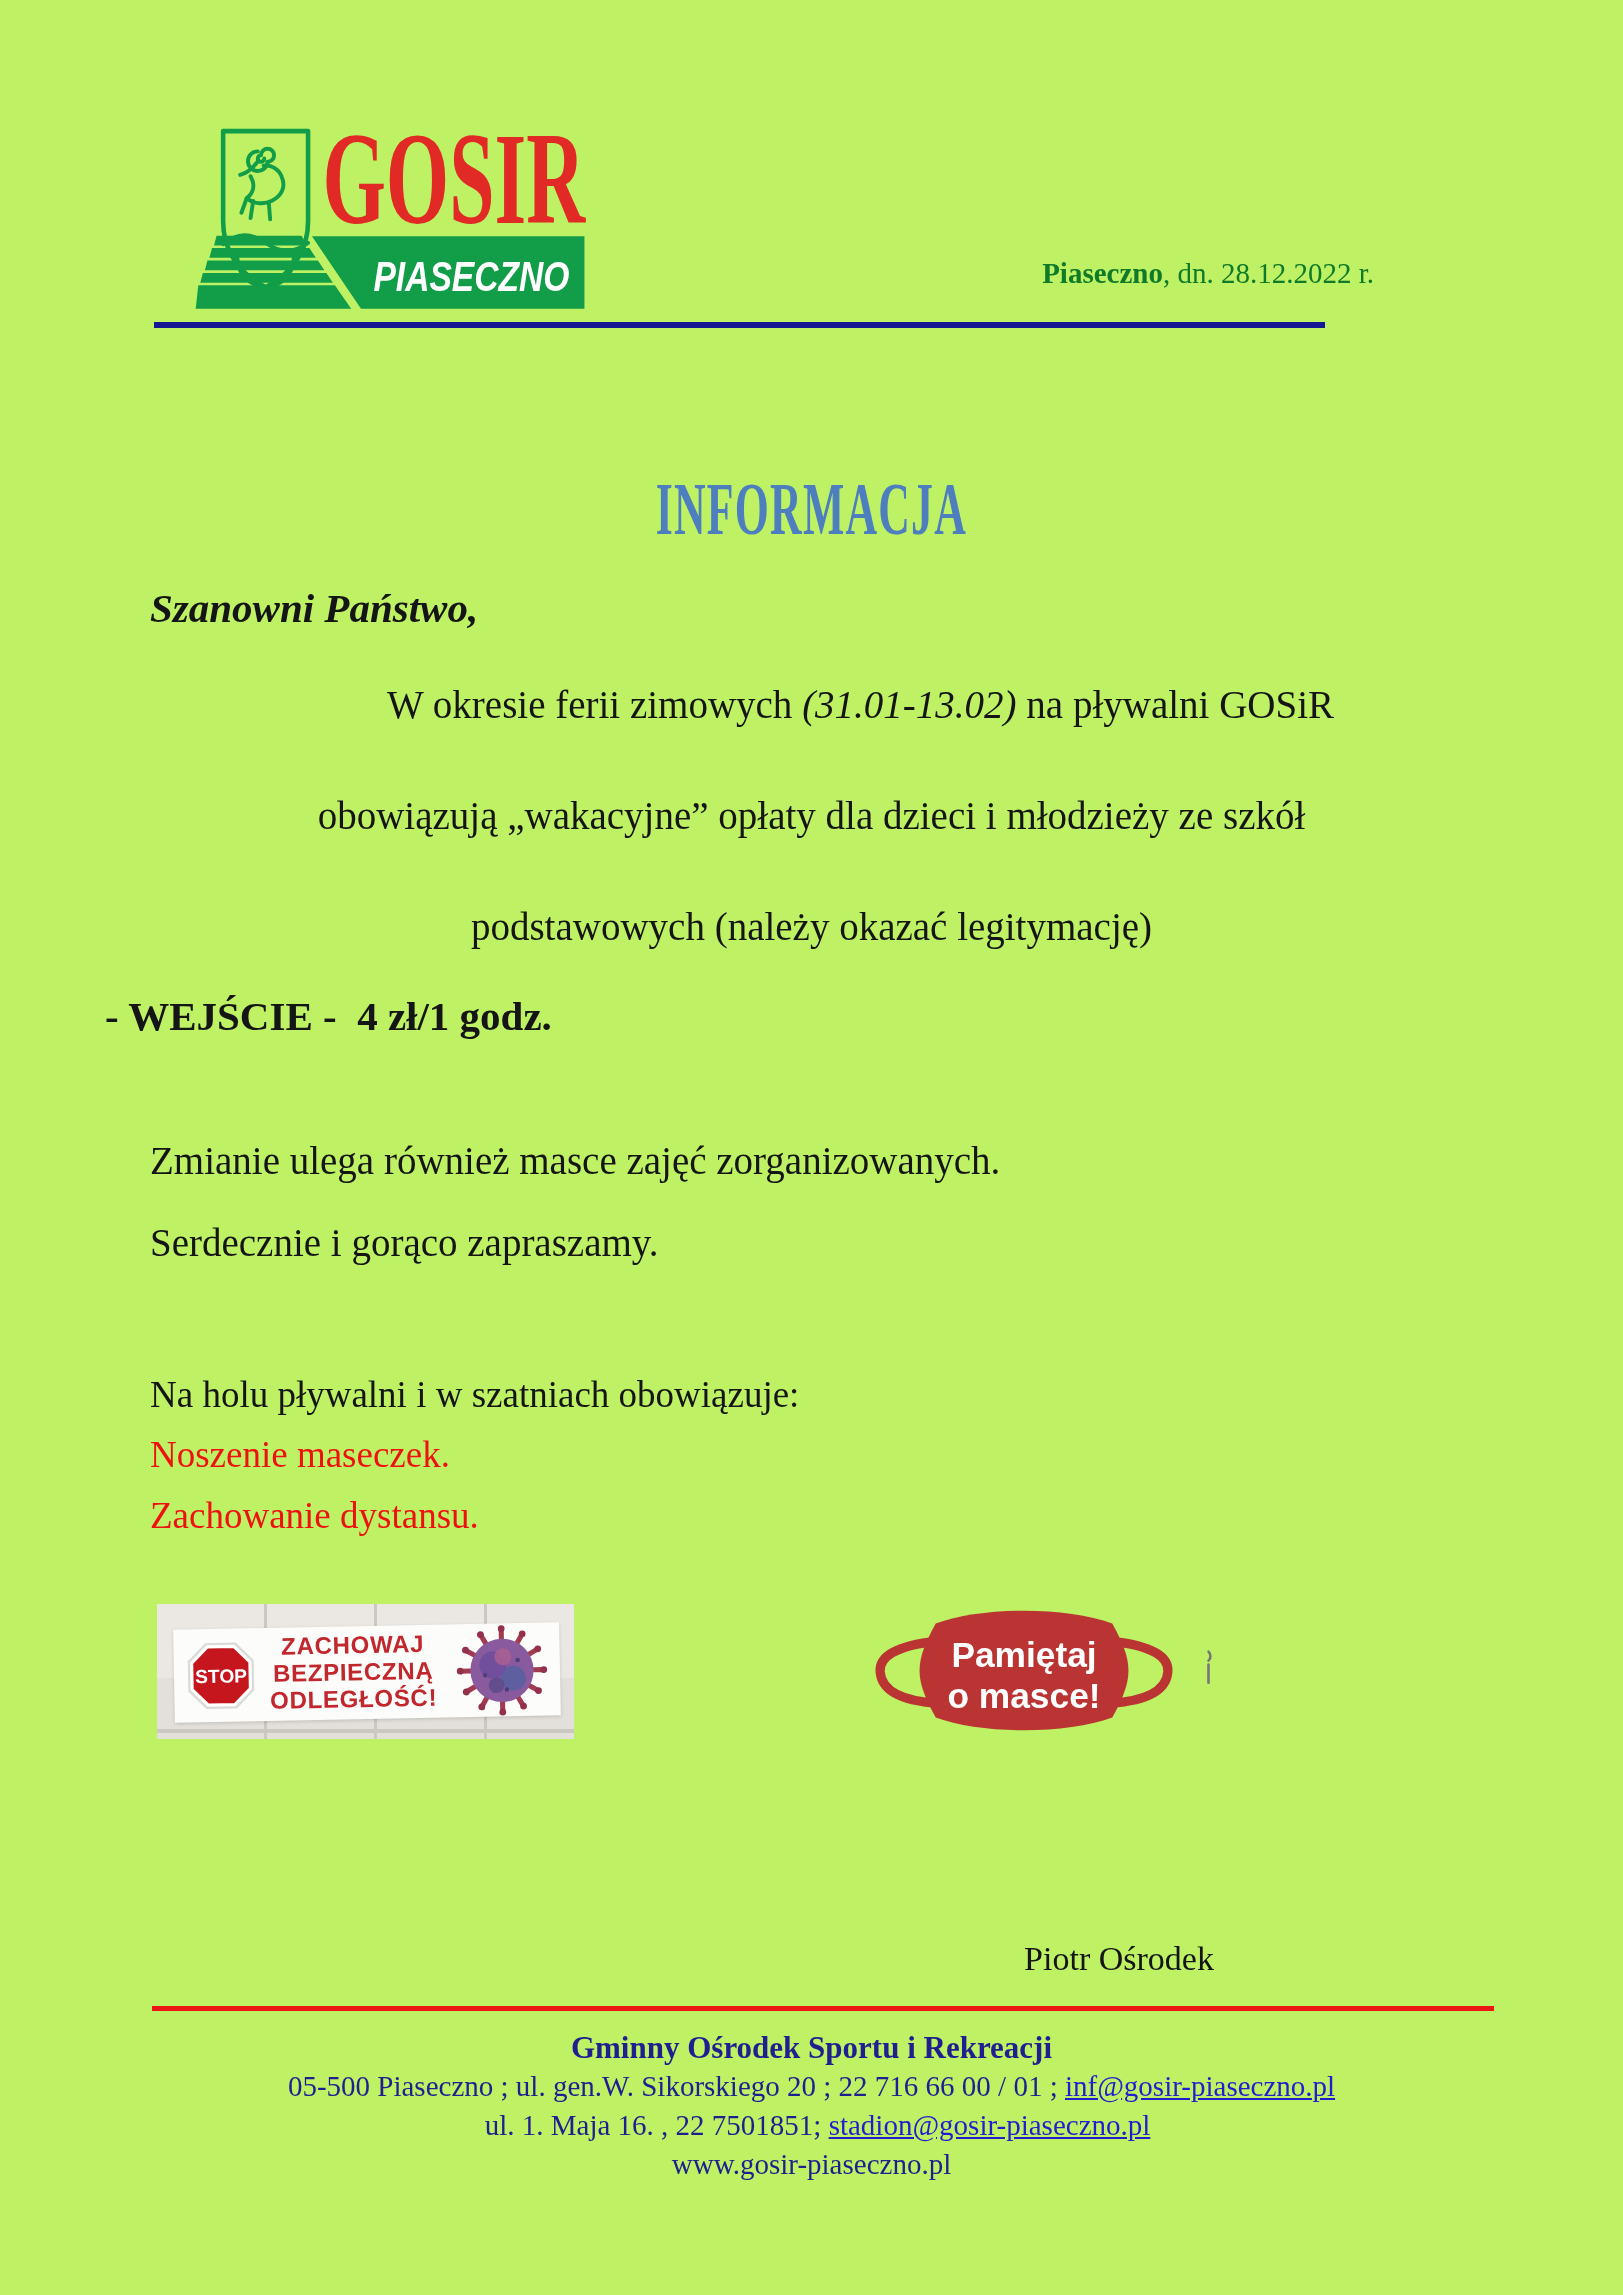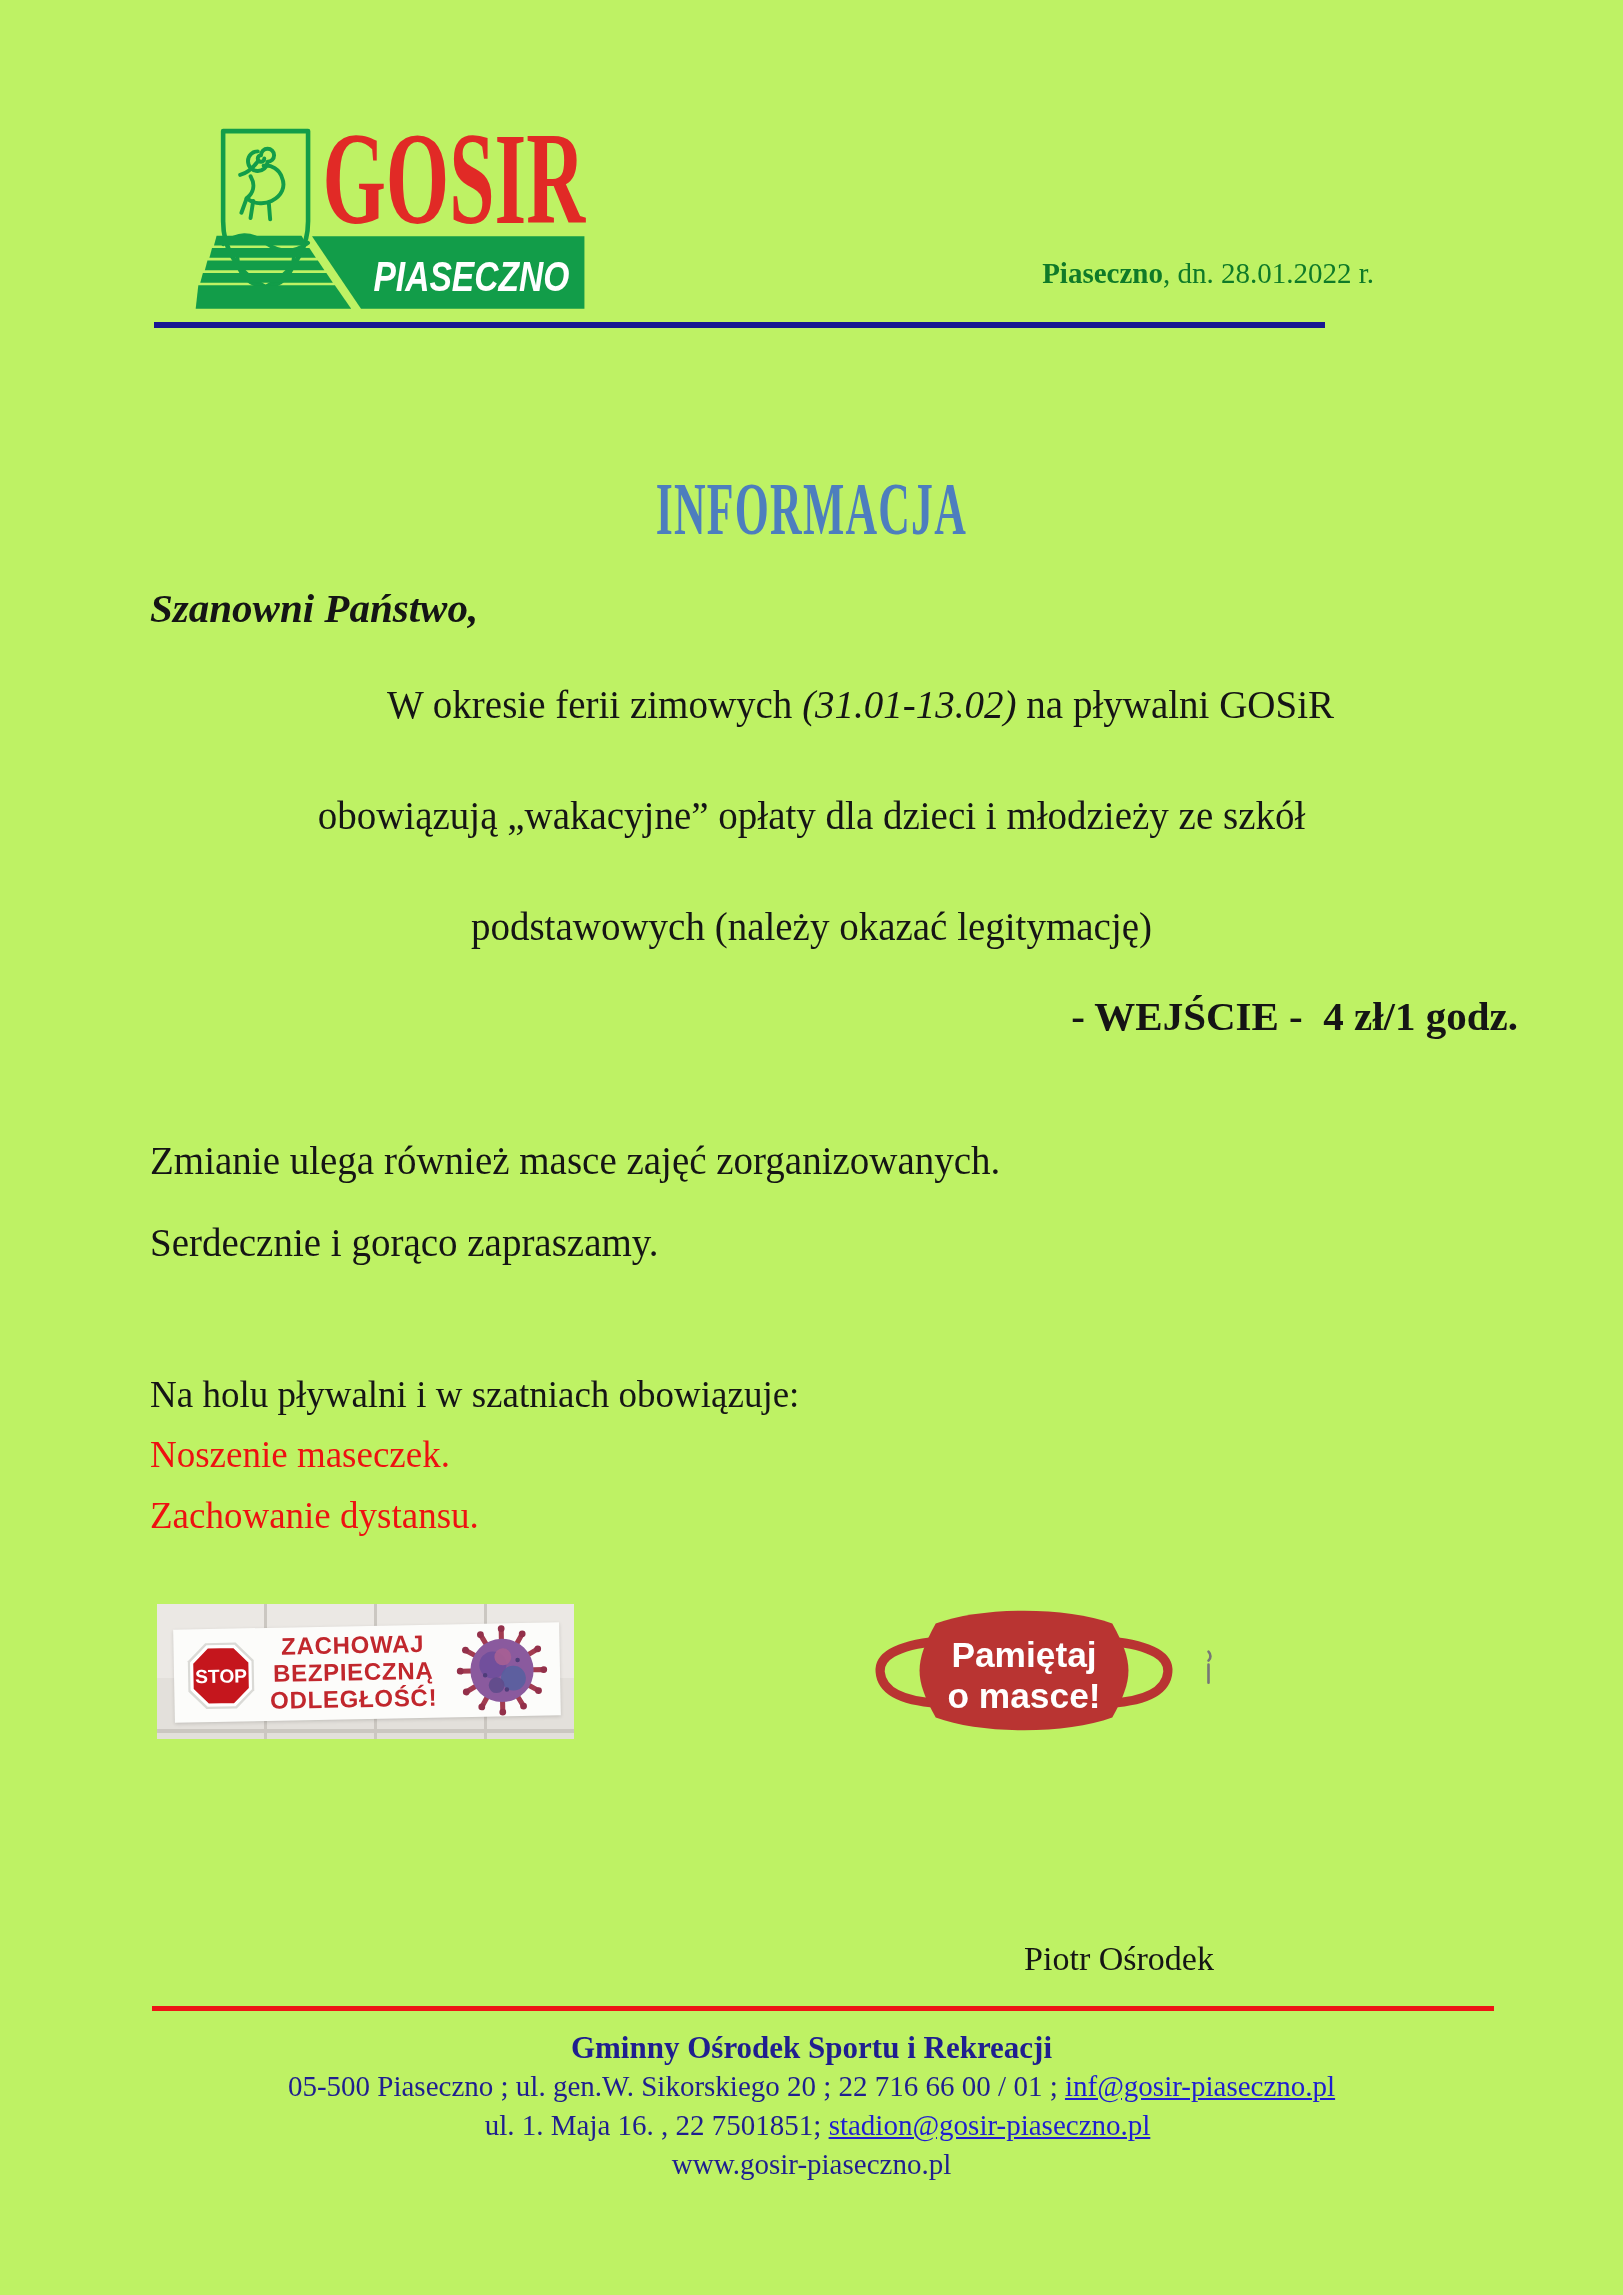--- a/index.html
+++ b/index.html
@@ -19,21 +19,21 @@
   .title-wrap span{
     display:inline-block;font-size:73px;font-weight:bold;color:#4D7EBE;
     transform:scaleX(0.60);transform-origin:center;letter-spacing:2px;white-space:nowrap;
   }
   
   .salutation{position:absolute;left:150px;top:584px;font-size:41px;font-weight:bold;font-style:italic;}
   .n-line{position:absolute;left:105px;right:105px;text-align:center;font-size:39px;white-space:nowrap;}
   .n1{top:682px;padding-left:98px;}
   .n2{top:793px;}
   .n3{top:904px;}
-  .price{position:absolute;left:105px;right:105px;top:992px;text-align:right;font-size:41px;font-weight:bold;white-space:nowrap;}
+  .price{position:absolute;left:105px;right:105px;top:992px;text-align:left;font-size:41px;font-weight:bold;white-space:nowrap;}
   .p1{position:absolute;left:150px;top:1138px;font-size:39px;}
   .p2{position:absolute;left:150px;top:1220px;font-size:39px;text-align:right;}
   .rules{position:absolute;left:150px;top:1365px;font-size:37px;line-height:1.63;}
   .rules .red{color:#EE1111;}
   
   .photo{
     position:absolute;left:157px;top:1604px;width:417px;height:135px;
     background:
       repeating-linear-gradient(90deg, rgba(0,0,0,0) 0 107px, #CBC7C1 107px 110px),
       linear-gradient(180deg,#EBE8E4 0 55%, #E3E0DB 55% 100%);
@@ -94,21 +94,21 @@
       <g fill="#129D49">
         <polygon points="40,177 170,177 179,192 36,192"></polygon>
         <polygon points="33,196 182,196 192,211 29,211"></polygon>
         <polygon points="26,215 195,215 205,230 22,230"></polygon>
         <polygon points="19,234 208,234 218,249 15,249"></polygon>
         <polygon points="12,253 221,253 246,289 8,289"></polygon>
       </g>
     </svg>
   </div>
 
-  <div class="date-line"><b>Piaseczno</b><span>, dn. 28.01.2022 r.</span></div>
+  <div class="date-line"><b>Piaseczno</b><span>, dn. 28.12.2022 r.</span></div>
 
   <div class="rule-navy"></div>
 
   <div class="title-wrap"><span>INFORMACJA</span></div>
 
   <div class="salutation">Szanowni Państwo,</div>
 
   <div class="n-line n1"><span>W okresie ferii zimowych </span><i>(31.01-13.02)</i><span> na pływalni GOSiR</span></div>
   <div class="n-line n2">obowiązują „wakacyjne” opłaty dla dzieci i młodzieży ze szkół</div>
   <div class="n-line n3">podstawowych (należy okazać legitymację)</div>

